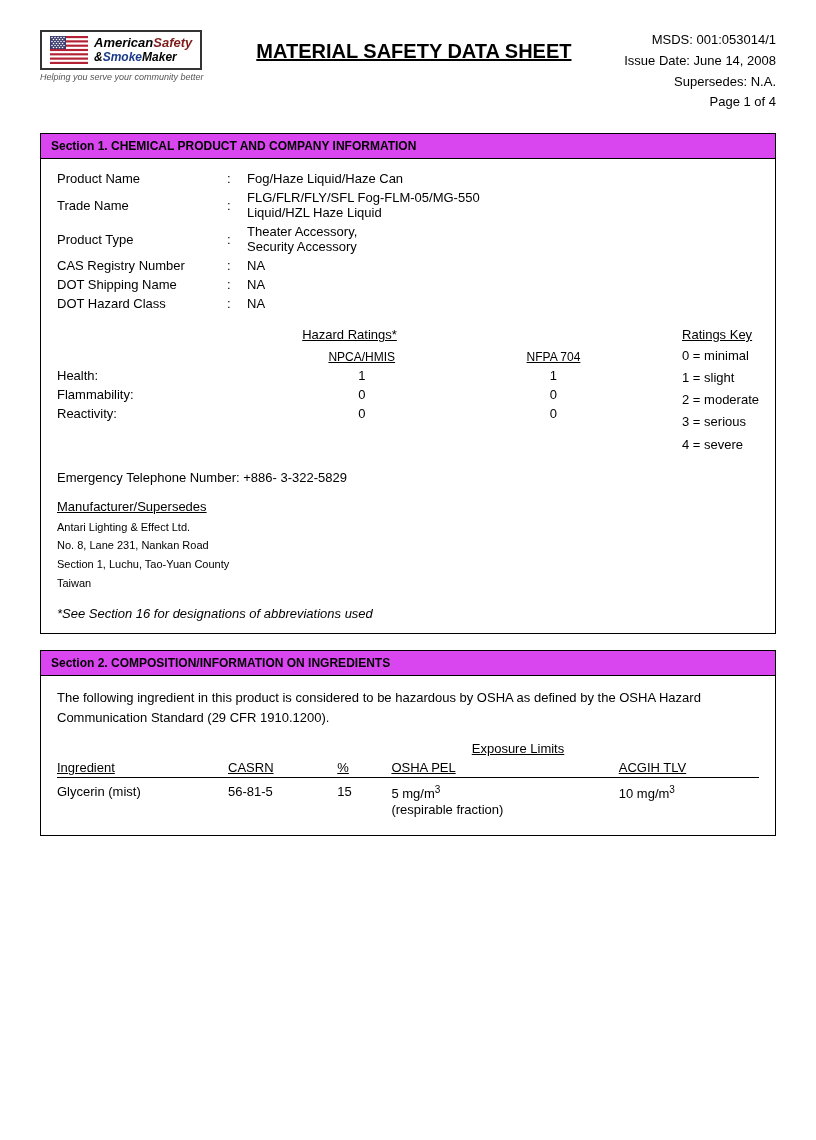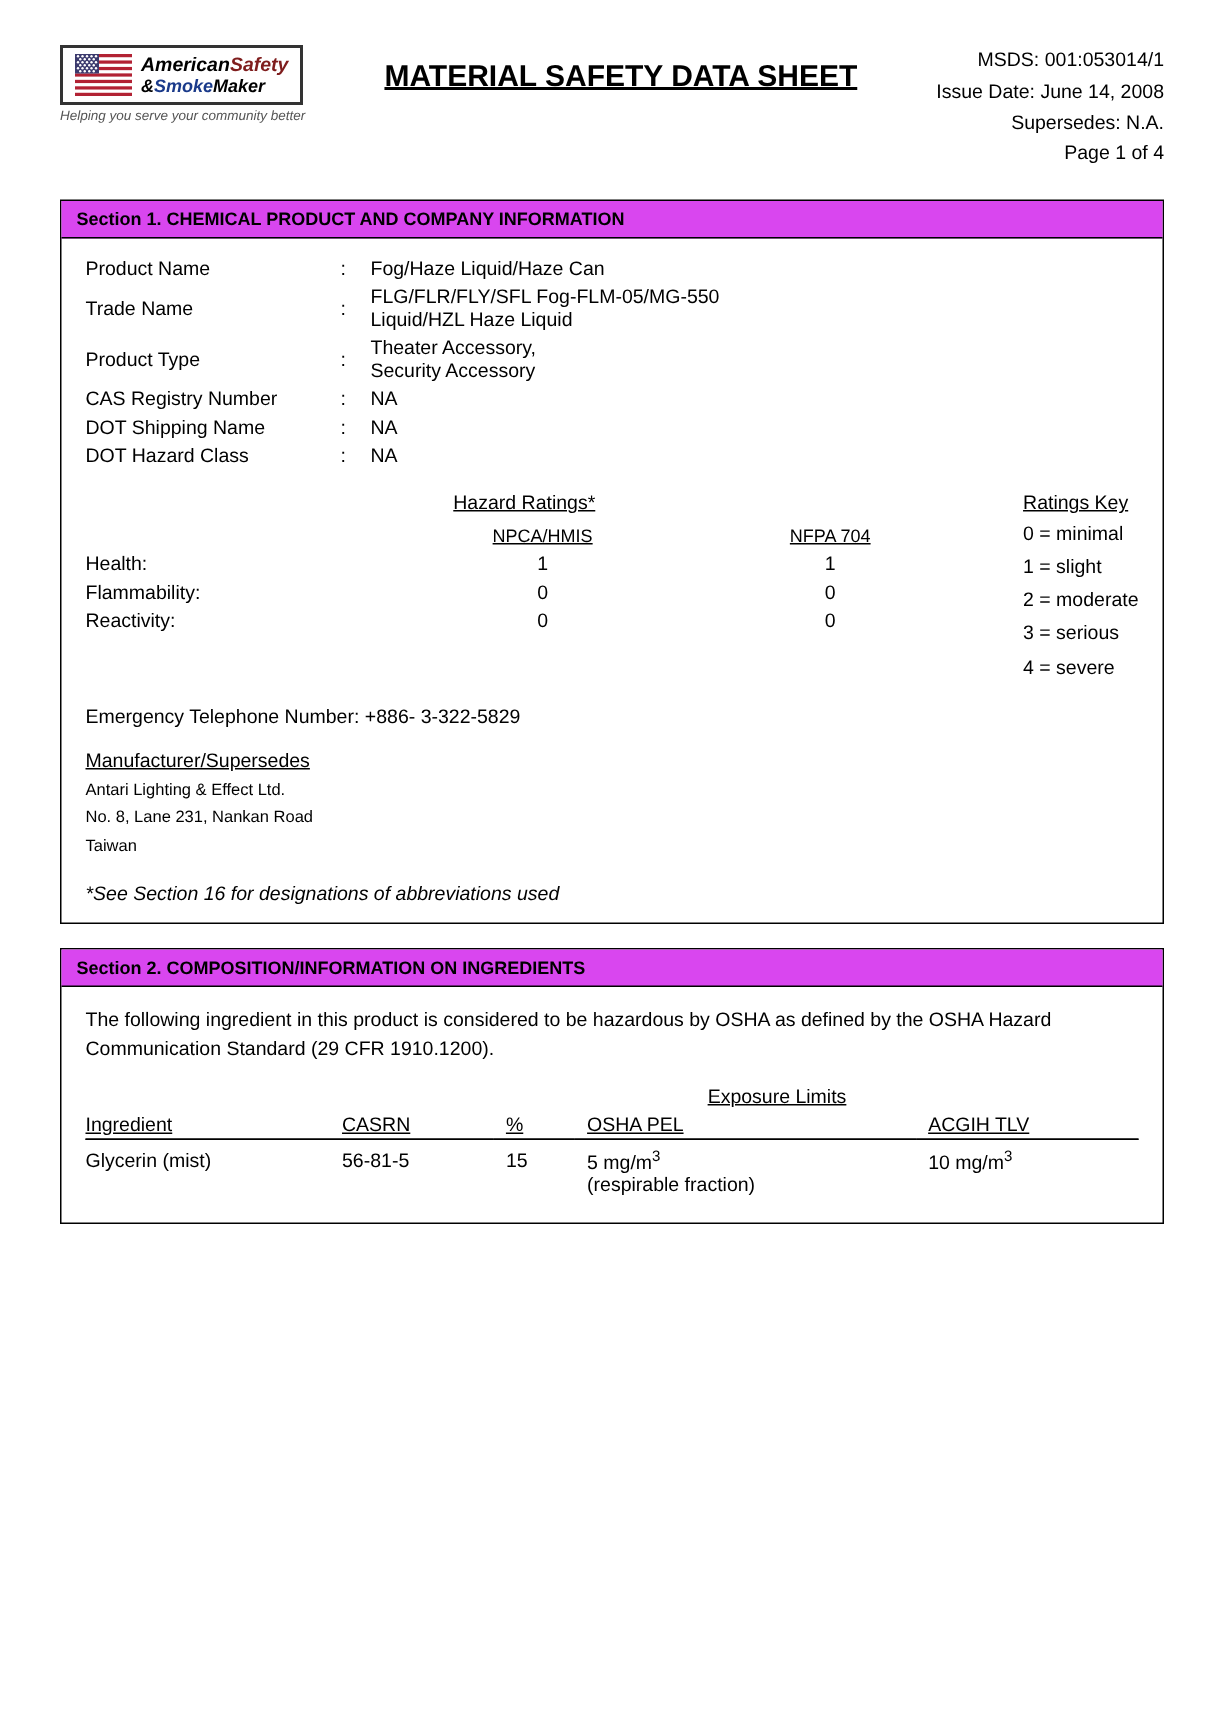--- a/index.html
+++ b/index.html
@@ -362,20 +362,21 @@
     <div class="emergency-phone">
       <span>Emergency Telephone Number:</span>
       <span>+886- 3-322-5829</span>
     </div>
 
     <div>
       <span class="manufacturer-title">Manufacturer/Supersedes</span>
       <div class="manufacturer-info">
         <div>Antari Lighting &amp; Effect Ltd.</div>
         <div>No. 8, Lane 231, Nankan Road</div>
+        <div>Section 1, Luchu, Tao-Yuan County</div>
         <div>Taiwan</div>
       </div>
     </div>
 
     <div class="footnote">*See Section 16 for designations of abbreviations used</div>
   </div>
 </div>
 
 <div class="section-box">
   <div class="section-header">Section 2.   COMPOSITION/INFORMATION ON INGREDIENTS</div>

